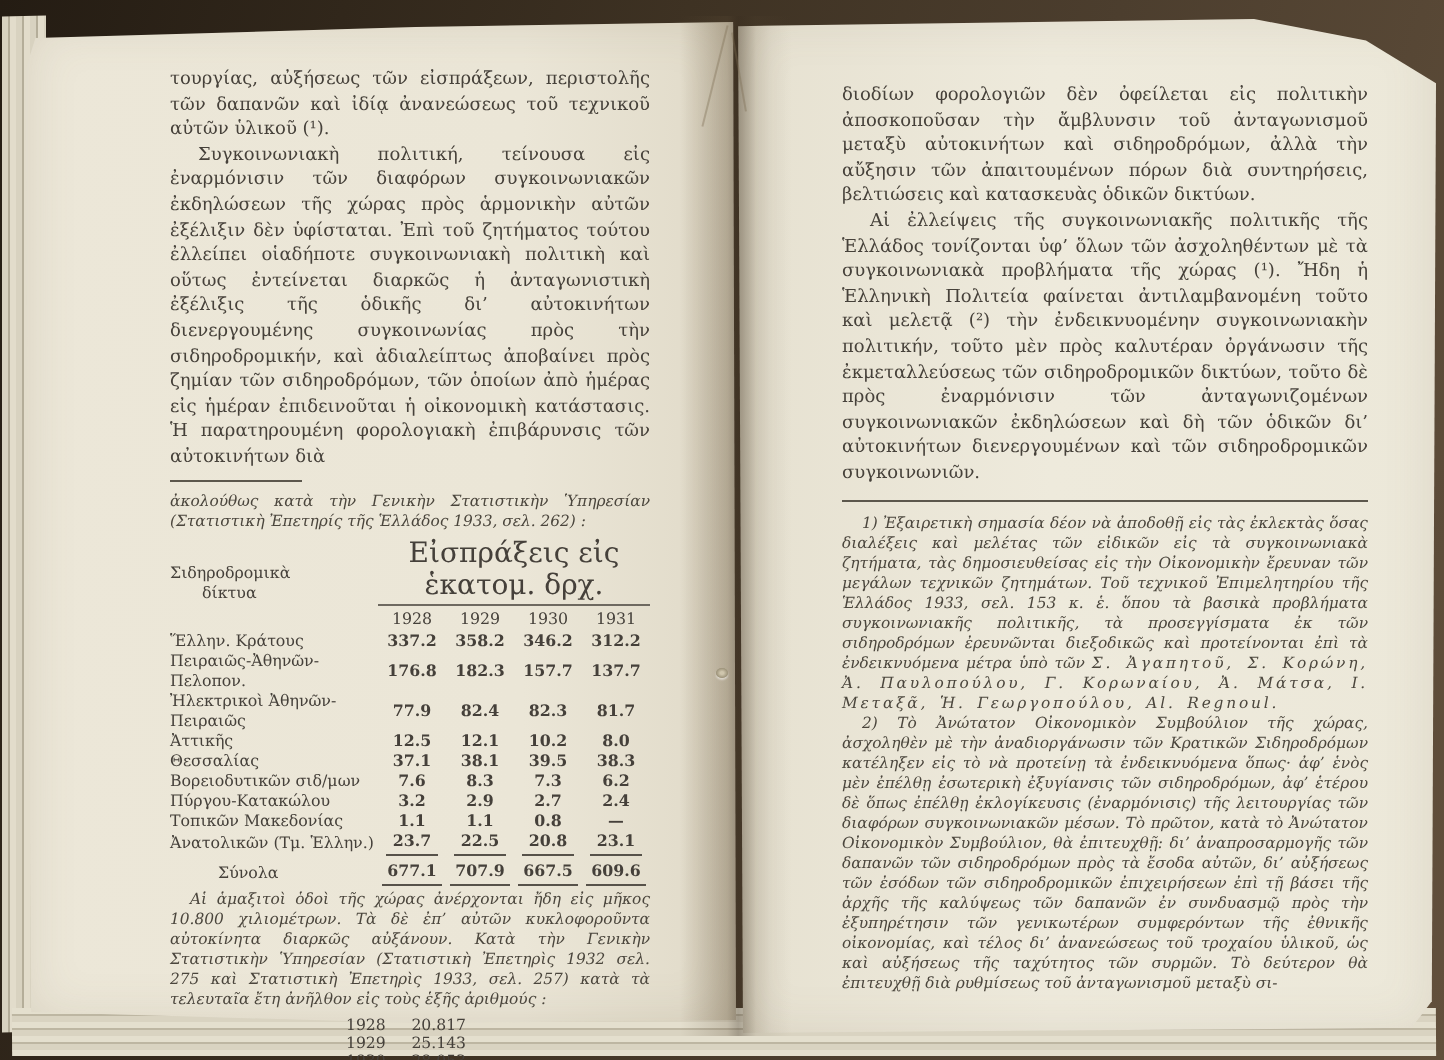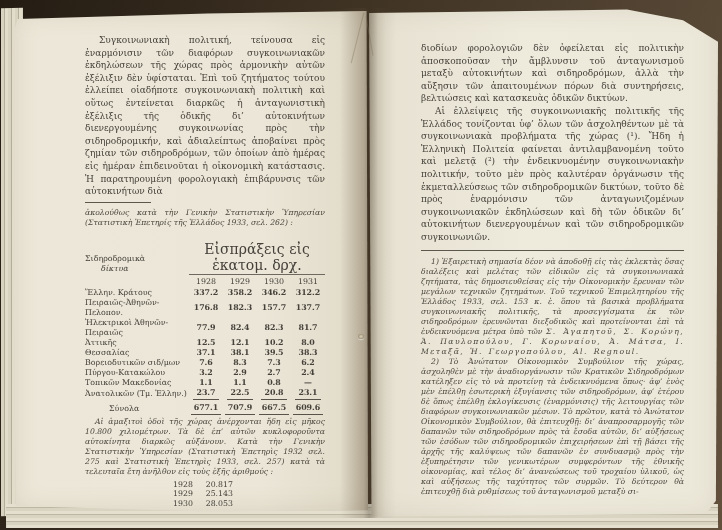--- a/index.html
+++ b/index.html
@@ -53,26 +53,26 @@
     font-size:10px;letter-spacing:2px;color:#4c473e;
   }
   p{margin:0;}
   .main{font-size:9px;line-height:12.6px;text-align:justify;}
   .ind{text-indent:14px;}
   .small{font-size:7.7px;line-height:10px;text-align:justify;color:#4b463d;font-style:italic;}
   .small.ind2{text-indent:10px;}
   .fnsep-short{width:66px;border-top:1px solid #5c574c;margin:4px 0 5px;height:0;}
   .fnsep-long{width:100%;border-top:1px solid #5c574c;margin:6px 0 6px;height:0;}
   
-  table{border-collapse:collapse;width:100%;margin:13px 0 2px;font-size:7.9px;color:#45403a;}
+  table{border-collapse:collapse;width:100%;margin:3px 0 2px;font-size:7.9px;color:#45403a;}
   td{padding:0;}
   td.tname{text-align:left;line-height:10px;}
   td.num{width:34px;text-align:center;line-height:10px;font-weight:bold;}
   .hdr-name{font-size:7.9px;line-height:9.5px;}
-  .hdr-name .l2{padding-left:16px;font-style:italic;}
+  .hdr-name .l2{padding-left:16px;}
   td.span-h{text-align:center;border-bottom:1px solid #6e6960;font-size:14px;padding-bottom:1px;}
   tr.years td{text-align:center;font-size:7.9px;padding:2px 0 2px;}
   span.u{display:inline-block;border-bottom:1px solid #57524a;padding:0 3px 1px;}
   tr.totals td{padding-top:3px;}
   td.tot-label{padding-left:24px;}
   
   .cars{width:60px;margin:3px 0 4px 88px;font-size:7.8px;line-height:9.4px;color:#45403a;}
   .car-row{display:flex;justify-content:space-between;}
   .car-row .cc{min-width:30px;text-align:right;}
   .names{letter-spacing:1.4px;word-spacing:2px;margin-top:21px;}
@@ -84,20 +84,21 @@
 <div class="sheets-bottom"></div>
 
 <div class="page page-left"></div>
 <div class="page page-right"></div>
 <div class="gutter"></div>
 <div class="crease c1"></div>
 <div class="crease c2"></div>
 <div class="hole"></div>
 
 <div id="left-col" class="col">
+  <p class="main">τουργίας, αὐξήσεως τῶν εἰσπράξεων, περιστολῆς τῶν δαπανῶν καὶ ἰδίᾳ ἀνανεώσεως τοῦ τεχνικοῦ αὐτῶν ὑλικοῦ (¹).</p>
   <p class="main ind">Συγκοινωνιακὴ πολιτική, τείνουσα εἰς ἐναρμόνισιν τῶν διαφόρων συγκοινωνιακῶν ἐκδηλώσεων τῆς χώρας πρὸς ἁρμονικὴν αὐτῶν ἐξέλιξιν δὲν ὑφίσταται. Ἐπὶ τοῦ ζητήματος τούτου ἐλλείπει οἱαδήποτε συγκοινωνιακὴ πολιτικὴ καὶ οὕτως ἐντείνεται διαρκῶς ἡ ἀνταγωνιστικὴ ἐξέλιξις τῆς ὁδικῆς δι’ αὐτοκινήτων διενεργουμένης συγκοινωνίας πρὸς τὴν σιδηροδρομικήν, καὶ ἀδιαλείπτως ἀποβαίνει πρὸς ζημίαν τῶν σιδηροδρόμων, τῶν ὁποίων ἀπὸ ἡμέρας εἰς ἡμέραν ἐπιδεινοῦται ἡ οἰκονομικὴ κατάστασις. Ἡ παρατηρουμένη φορολογιακὴ ἐπιβάρυνσις τῶν αὐτοκινήτων διὰ</p>
 
   <div class="fnsep-short"></div>
 
   <p class="small">ἀκολούθως κατὰ τὴν Γενικὴν Στατιστικὴν Ὑπηρεσίαν (Στατιστικὴ Ἐπετηρίς τῆς Ἑλλάδος 1933, σελ. 262) :</p>
 
   <table>
     <tbody>
         <tr>
       <td class="tname hdr-name" rowspan="2">

